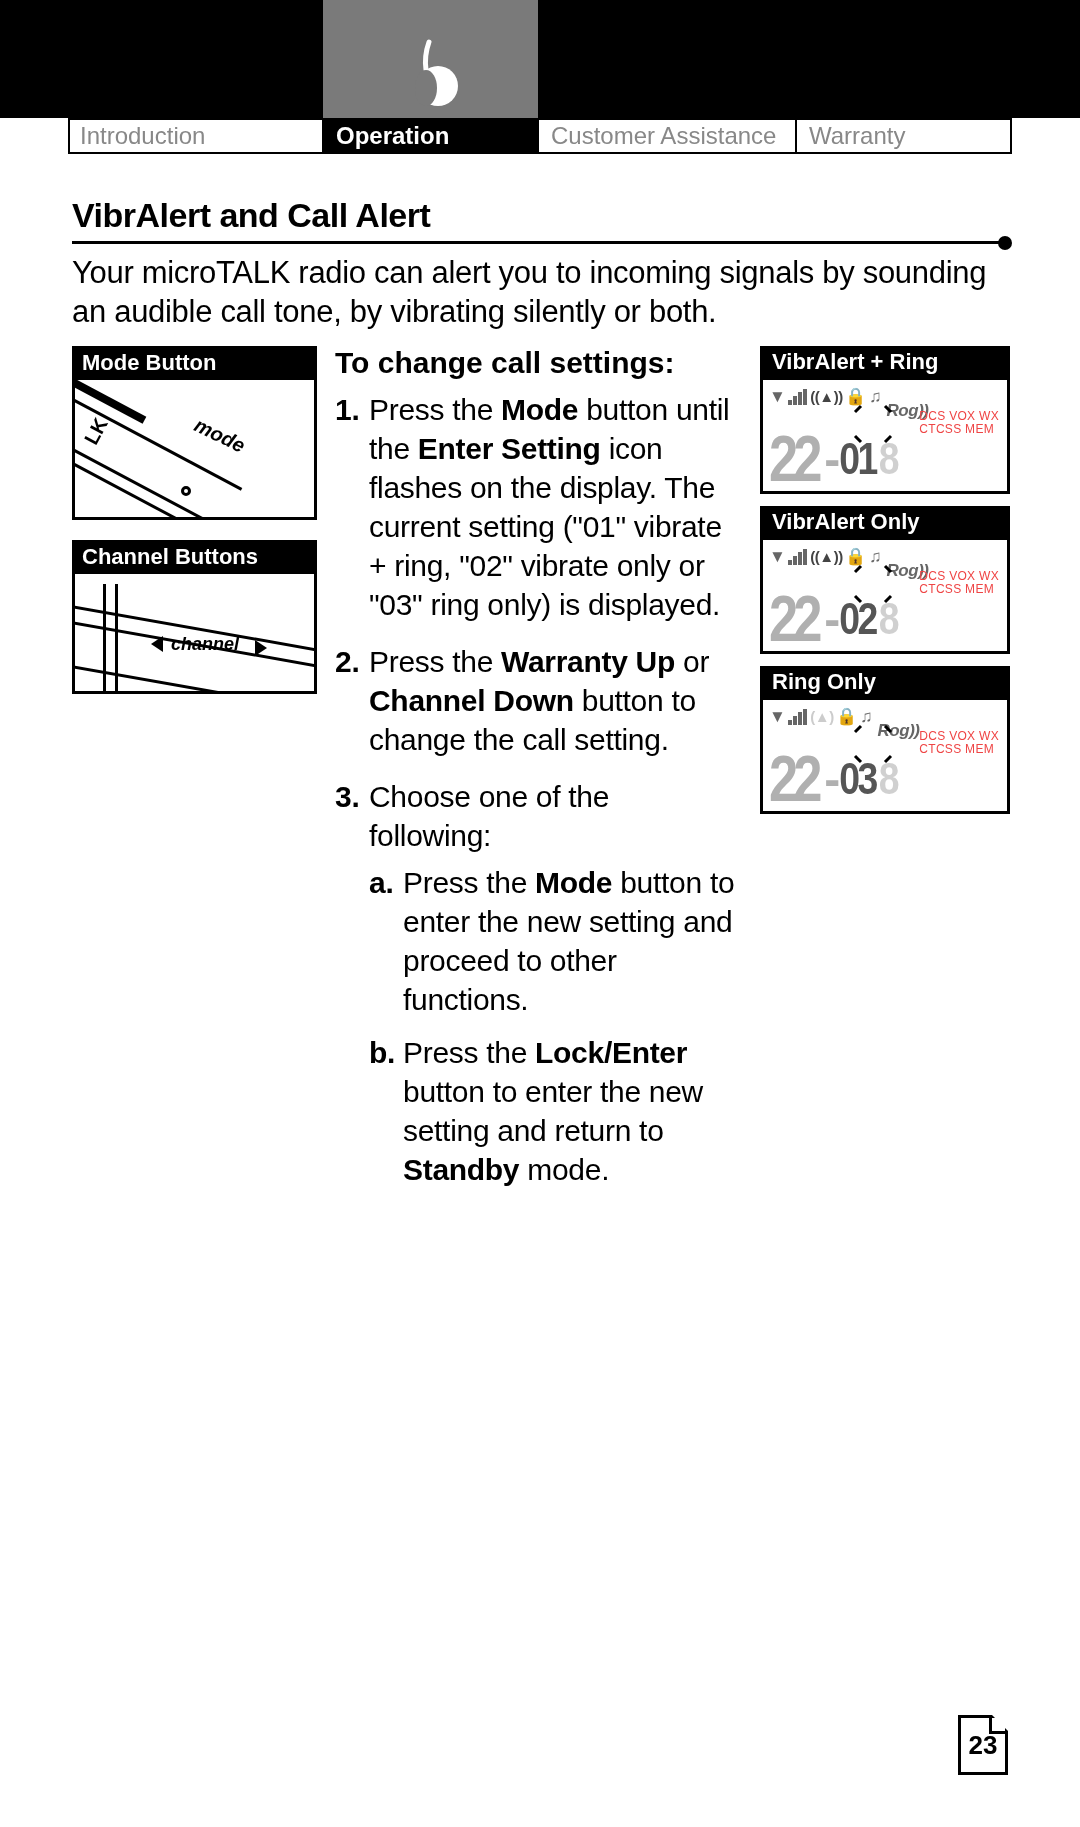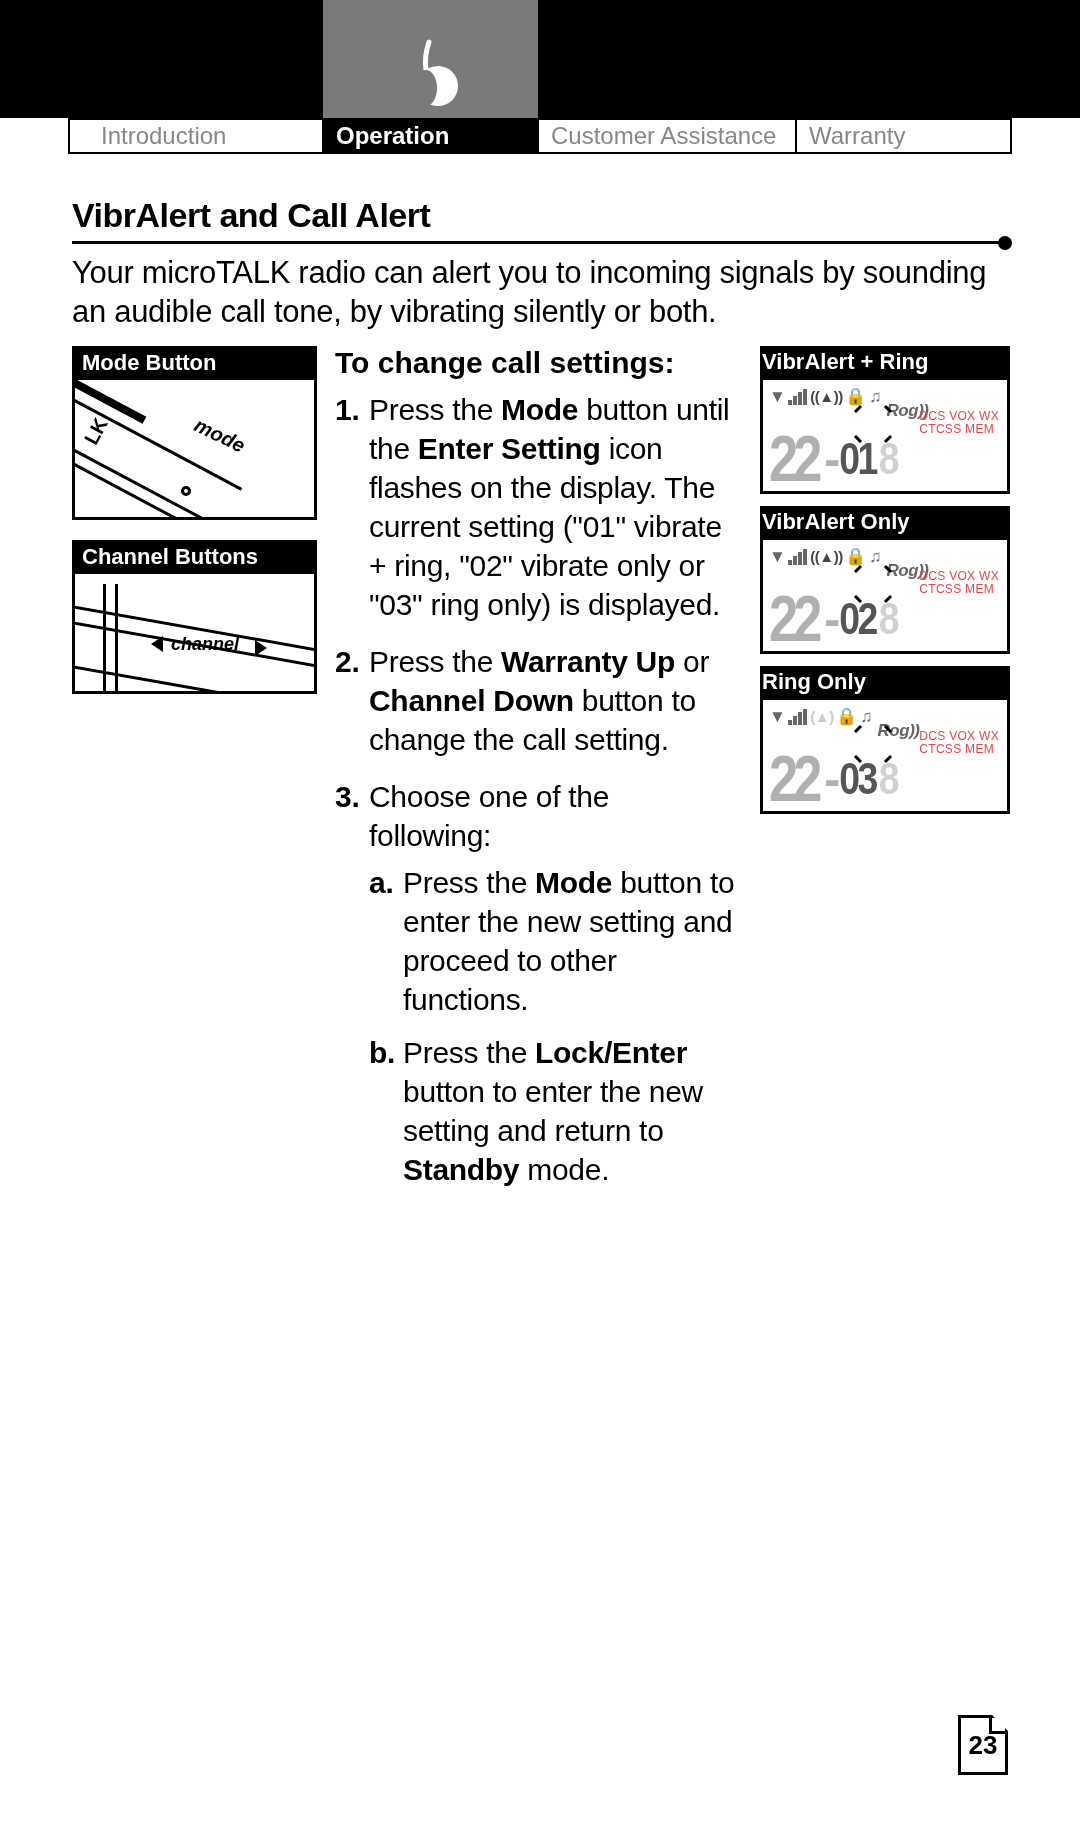--- a/index.html
+++ b/index.html
@@ -51,21 +51,21 @@
     display:flex;
     align-items:center;
     white-space: nowrap;
   }
   .tab.active {
     background: #000;
     color: #fff;
     font-weight: bold;
   }
   .tab:last-child { border-right: none; flex:1; }
-  .tab-intro { width: 254px; padding-left:31px;}
+  .tab-intro { width: 254px; padding-left:10px;}
   .tab-op { width: 215px; }
   .tab-cust { width: 258px; }
   .content {
     padding: 42px 70px 0 72px;
     position: relative;
   }
   h1 {
     font-family: Arial, Helvetica, sans-serif;
     font-weight: 900;
     font-size: 34px;
@@ -152,21 +152,21 @@
     top: 0;
     font-weight: bold;
   }
   b { font-weight: bold; }
   .lcd-group { margin-bottom: 12px; }
   .lcd-label {
     background: #000;
     color: #fff;
     font-weight: bold;
     font-size: 22px;
-    padding: 3px 2px;
+    padding: 3px 12px;
   }
   .lcd-box {
     border: 3px solid #000;
     border-top: 2px solid #000;
     background: #fff;
     height: 116px;
     position: relative;
     padding: 4px 6px;
     overflow:hidden;
   }

